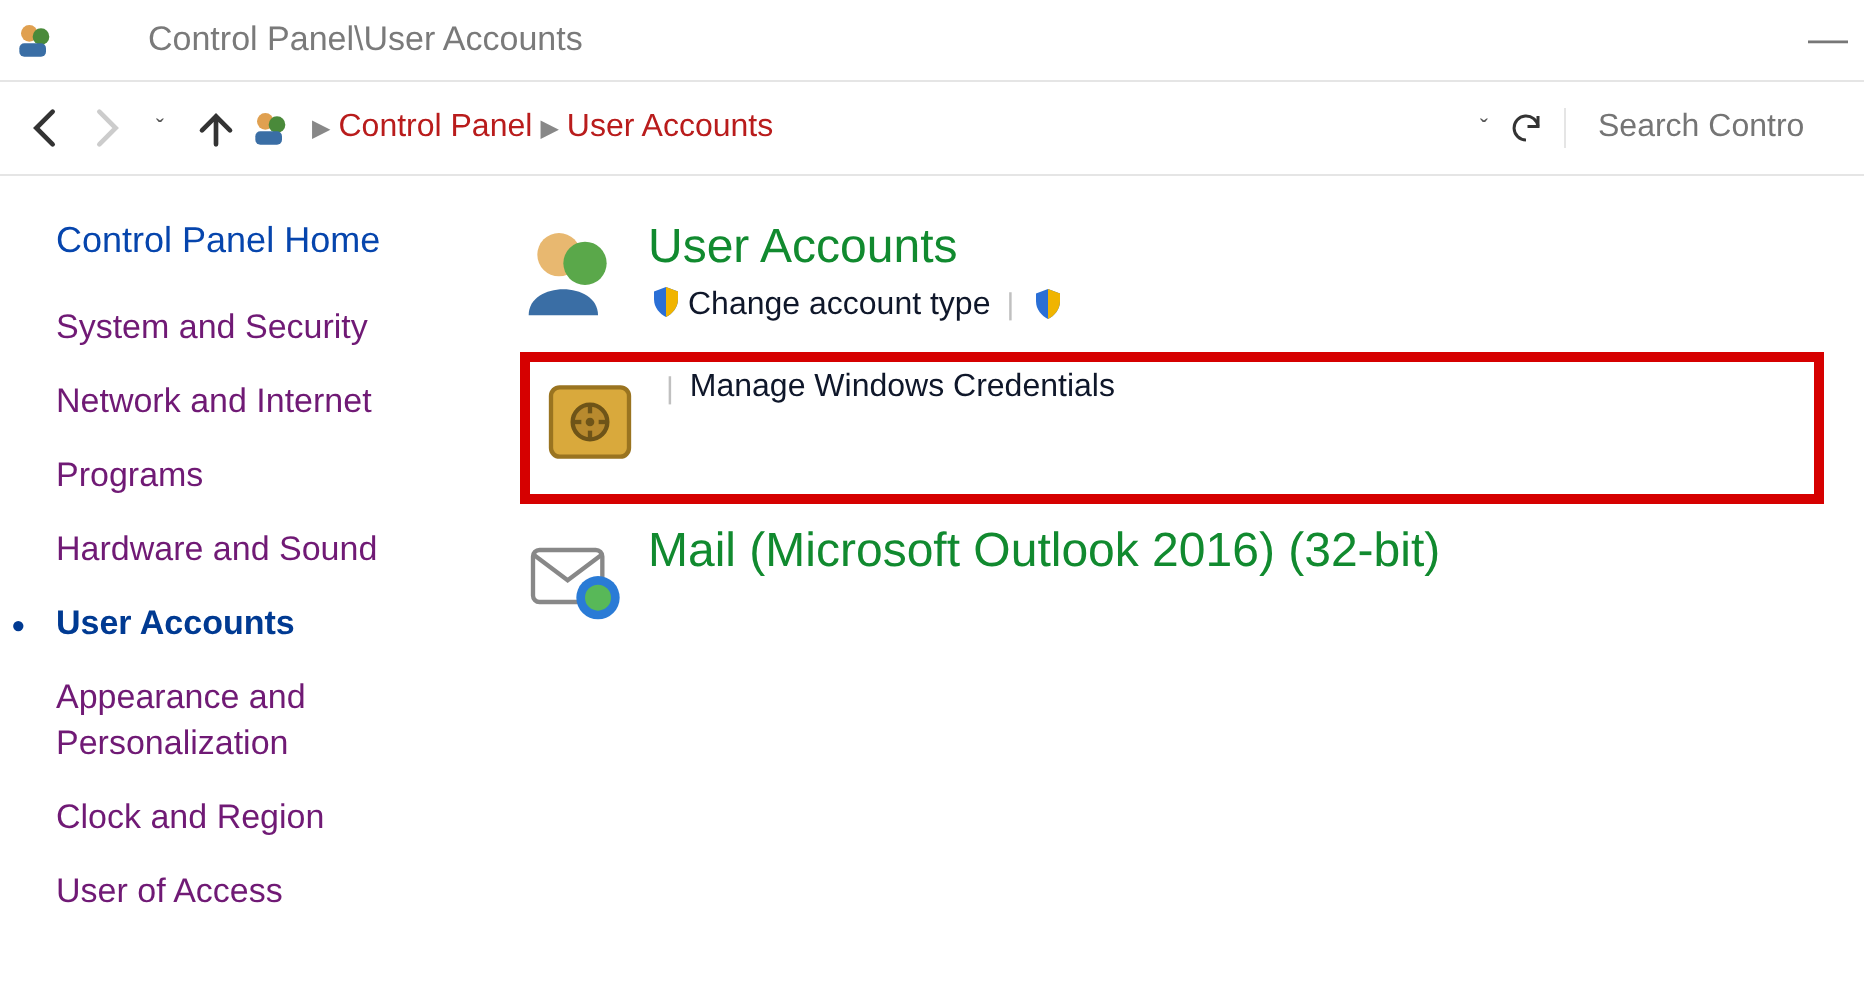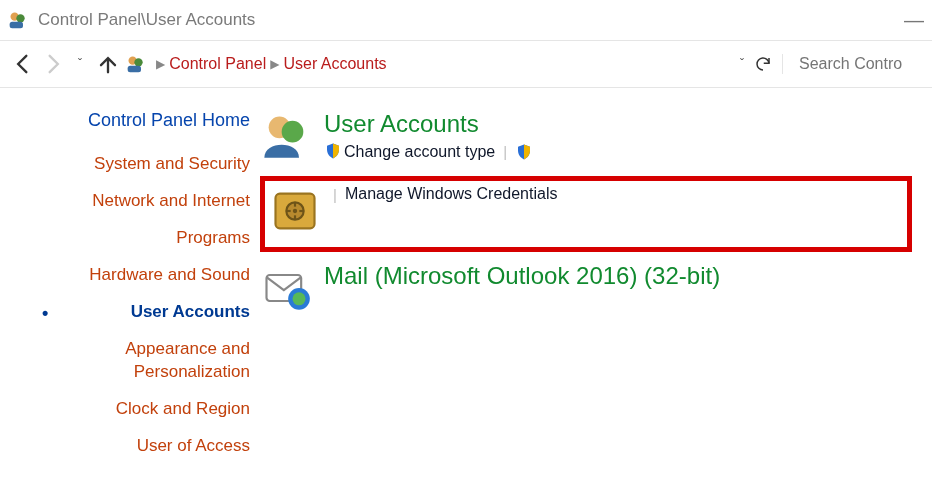--- a/index.html
+++ b/index.html
@@ -13,20 +13,21 @@
     height: 503px;
     overflow: hidden;
   }
   .titlebar {
     height: 40px;
     display: flex;
     align-items: center;
     padding: 0 8px;
     color: #7a7a7a;
     font-size: 17px;
+    gap: 36px;
   }
   .titlebar .title-icon {
     width: 20px; height: 20px;
     margin-right: 10px;
     display: inline-flex;
   }
   .win-controls {
     margin-left: auto;
     display: flex;
     gap: 24px;
@@ -73,37 +74,36 @@
     font-size: 16px; color: #999;
     width: 100%;
     background: transparent;
   }
   .content {
     display: flex;
     padding-top: 22px;
   }
   .sidebar {
     width: 260px;
-    padding-left: 64px;
+    padding-left: 28px;
     padding-right: 10px;
-    text-align: right;
   }
   .sidebar a.home {
     color: #0645ad;
     font-size: 18px;
     text-decoration: none;
     display: block;
     margin-bottom: 22px;
   }
   .sidebar .nav-list {
     list-style: none; margin: 0; padding: 0;
   }
   .sidebar .nav-list li {
     font-size: 17px;
-    color: #c2410c;
+    color: #701a75;
     margin-bottom: 14px;
     line-height: 1.35;
     position: relative;
   }
   .sidebar .nav-list li.active {
     font-weight: 700;
     color: #003a92;
   }
   .sidebar .nav-list li.active::before {
     content: "•";

